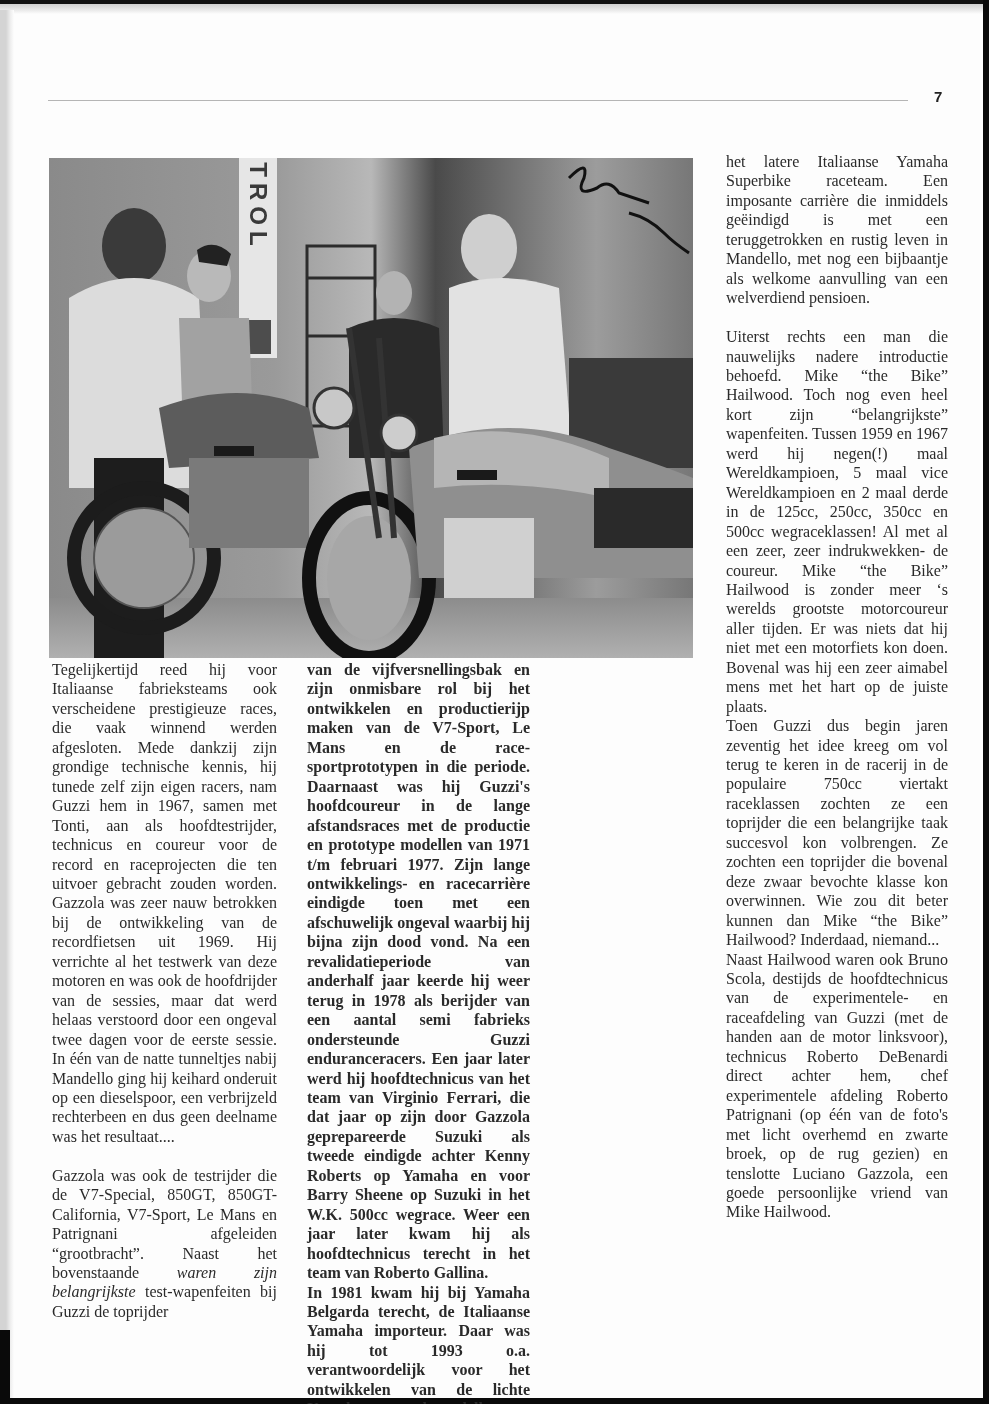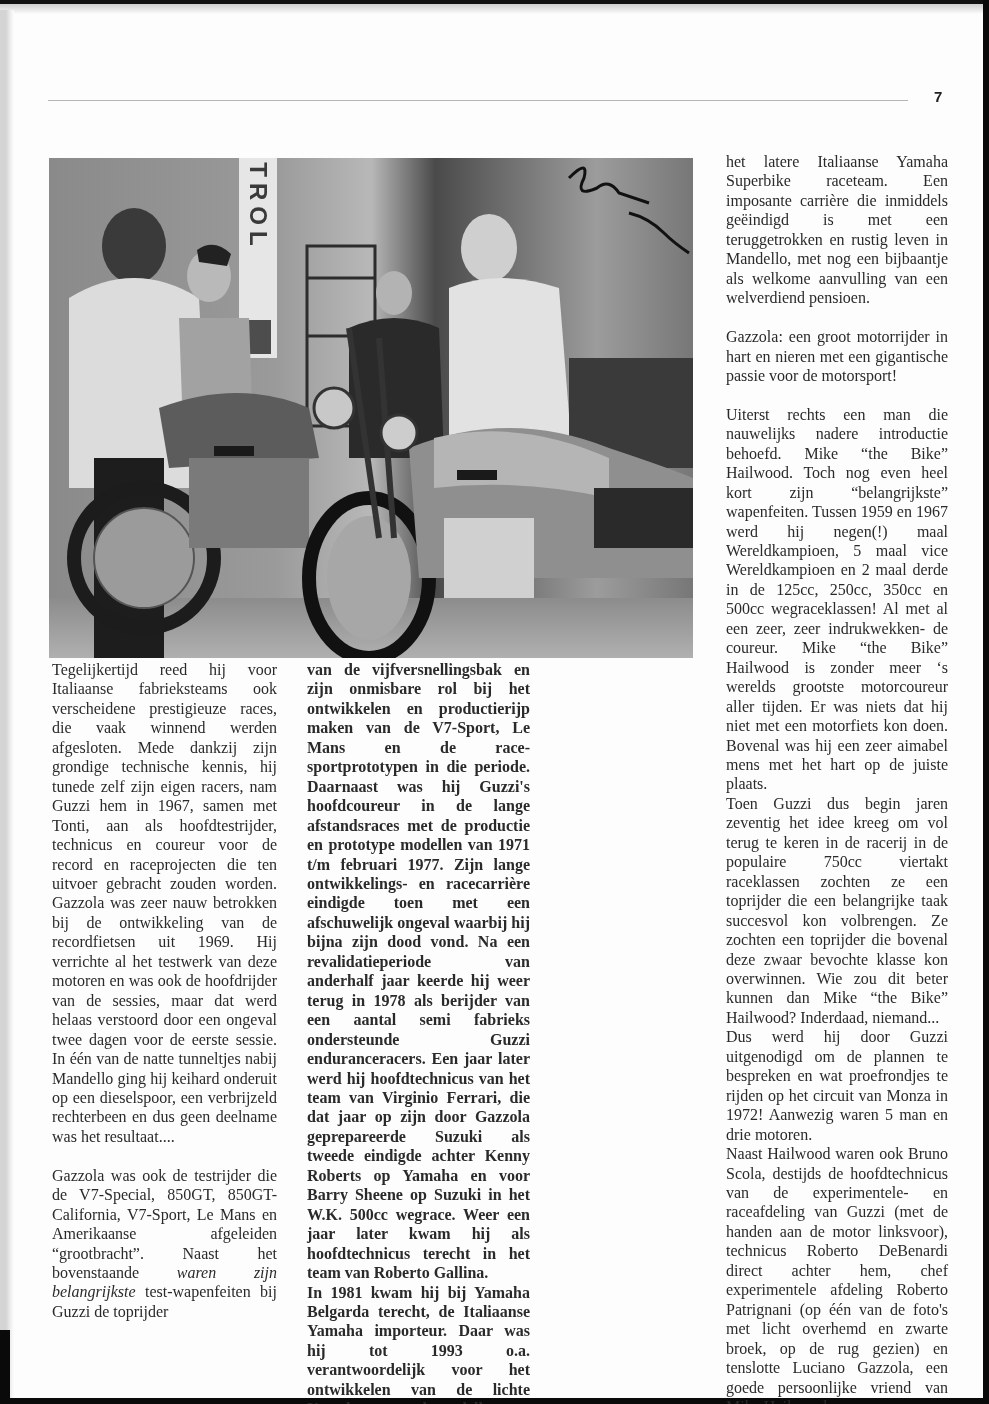--- a/index.html
+++ b/index.html
@@ -124,28 +124,26 @@
       <circle cx="285" cy="250" r="20" fill="#c8c8c8" stroke="#333" stroke-width="3"></circle>
       <circle cx="350" cy="275" r="18" fill="#cdcdcd" stroke="#333" stroke-width="3"></circle>
     </g>
 
     <path d="M520 20 Q540 0 535 20 Q525 40 548 30 Q560 20 570 35 Q585 40 600 45 M580 55 Q600 60 615 75 Q625 85 640 95" fill="none" stroke="#111" stroke-width="3"></path>
   </svg>
 </div>
 
 <div class="col col-left">
   <p>Tegelijkertijd reed hij voor Italiaanse fabrieksteams ook verscheidene prestigieuze races, die vaak winnend werden afgesloten. Mede dankzij zijn grondige technische kennis, hij tunede zelf zijn eigen racers, nam Guzzi hem in 1967, samen met Tonti, aan als hoofdtestrijder, technicus en coureur voor de record en raceprojecten die ten uitvoer gebracht zouden worden. Gazzola was zeer nauw betrokken bij de ontwikkeling van de recordfietsen uit 1969. Hij verrichte al het testwerk van deze motoren en was ook de hoofdrijder van de sessies, maar dat werd helaas verstoord door een ongeval twee dagen voor de eerste sessie. In één van de natte tunneltjes nabij Mandello ging hij keihard onderuit op een dieselspoor, een verbrijzeld rechterbeen en dus geen deelname was het resultaat....</p>
-  <p class="gap"><span>Gazzola was ook de testrijder die de V7-Special, 850GT, 850GT-California, V7-Sport, Le Mans en Amerikaanse afgeleiden “grootbracht”. Naast het bovenstaande </span><span class="italic">waren zijn belangrijkste</span><span> test-wapenfeiten bij Guzzi de toprijder</span></p>
+  <p class="gap"><span>Gazzola was ook de testrijder die de V7-Special, 850GT, 850GT-California, V7-Sport, Le Mans en Patrignani afgeleiden “grootbracht”. Naast het bovenstaande </span><span class="italic">waren zijn belangrijkste</span><span> test-wapenfeiten bij Guzzi de toprijder</span></p>
 </div>
 
 <div class="col col-mid">
   <p>van de vijfversnellingsbak en zijn onmisbare rol bij het ontwikkelen en productierijp maken van de V7-Sport, Le Mans en de race- sportprototypen in die periode. Daarnaast was hij Guzzi's hoofdcoureur in de lange afstandsraces met de productie en prototype modellen van 1971 t/m februari 1977. Zijn lange ontwikkelings- en racecarrière eindigde toen met een afschuwelijk ongeval waarbij hij bijna zijn dood vond. Na een revalidatieperiode van anderhalf jaar keerde hij weer terug in 1978 als berijder van een aantal semi fabrieks ondersteunde Guzzi enduranceracers. Een jaar later werd hij hoofdtechnicus van het team van Virginio Ferrari, die dat jaar op zijn door Gazzola geprepareerde Suzuki als tweede eindigde achter Kenny Roberts op Yamaha en voor Barry Sheene op Suzuki in het W.K. 500cc wegrace. Weer een jaar later kwam hij als hoofdtechnicus terecht in het team van Roberto Gallina.</p>
   <p>In 1981 kwam hij bij Yamaha Belgarda terecht, de Italiaanse Yamaha importeur. Daar was hij tot 1993 o.a. verantwoordelijk voor het ontwikkelen van de lichte Yamaha tweetaktmodellen en werkzaam als hoofdtechnicus van</p>
 </div>
 
 <div class="col col-right">
   <p>het latere Italiaanse Yamaha Superbike raceteam. Een imposante carrière die inmiddels geëindigd is met een teruggetrokken en rustig leven in Mandello, met nog een bijbaantje als welkome aanvulling van een welverdiend pensioen.</p>
-  <p class="gap">Gazzola: een groot motorrijder in hart en nieren met een gigantische passie voor de motorsport!</p>
   <p class="gap">Uiterst rechts een man die nauwelijks nadere introductie behoefd. Mike “the Bike” Hailwood. Toch nog even heel kort zijn “belangrijkste” wapenfeiten. Tussen 1959 en 1967 werd hij negen(!) maal Wereldkampioen, 5 maal vice Wereldkampioen en 2 maal derde in de 125cc, 250cc, 350cc en 500cc wegraceklassen! Al met al een zeer, zeer indrukwekken- de coureur. Mike “the Bike” Hailwood is zonder meer ‘s werelds grootste motorcoureur aller tijden. Er was niets dat hij niet met een motorfiets kon doen. Bovenal was hij een zeer aimabel mens met het hart op de juiste plaats.</p>
   <p>Toen Guzzi dus begin jaren zeventig het idee kreeg om vol terug te keren in de racerij in de populaire 750cc viertakt raceklassen zochten ze een toprijder die een belangrijke taak succesvol kon volbrengen. Ze zochten een toprijder die bovenal deze zwaar bevochte klasse kon overwinnen. Wie zou dit beter kunnen dan Mike “the Bike” Hailwood? Inderdaad, niemand...</p>
-  <p>Dus werd hij door Guzzi uitgenodigd om de plannen te bespreken en wat proefrondjes te rijden op het circuit van Monza in 1972! Aanwezig waren 5 man en drie motoren.</p>
   <p>Naast Hailwood waren ook Bruno Scola, destijds de hoofdtechnicus van de experimentele- en raceafdeling van Guzzi (met de handen aan de motor linksvoor), technicus Roberto DeBenardi direct achter hem, chef experimentele afdeling Roberto Patrignani (op één van de foto's met licht overhemd en zwarte broek, op de rug gezien) en tenslotte Luciano Gazzola, een goede persoonlijke vriend van Mike Hailwood.</p>
 </div>
 
 </body></html>

